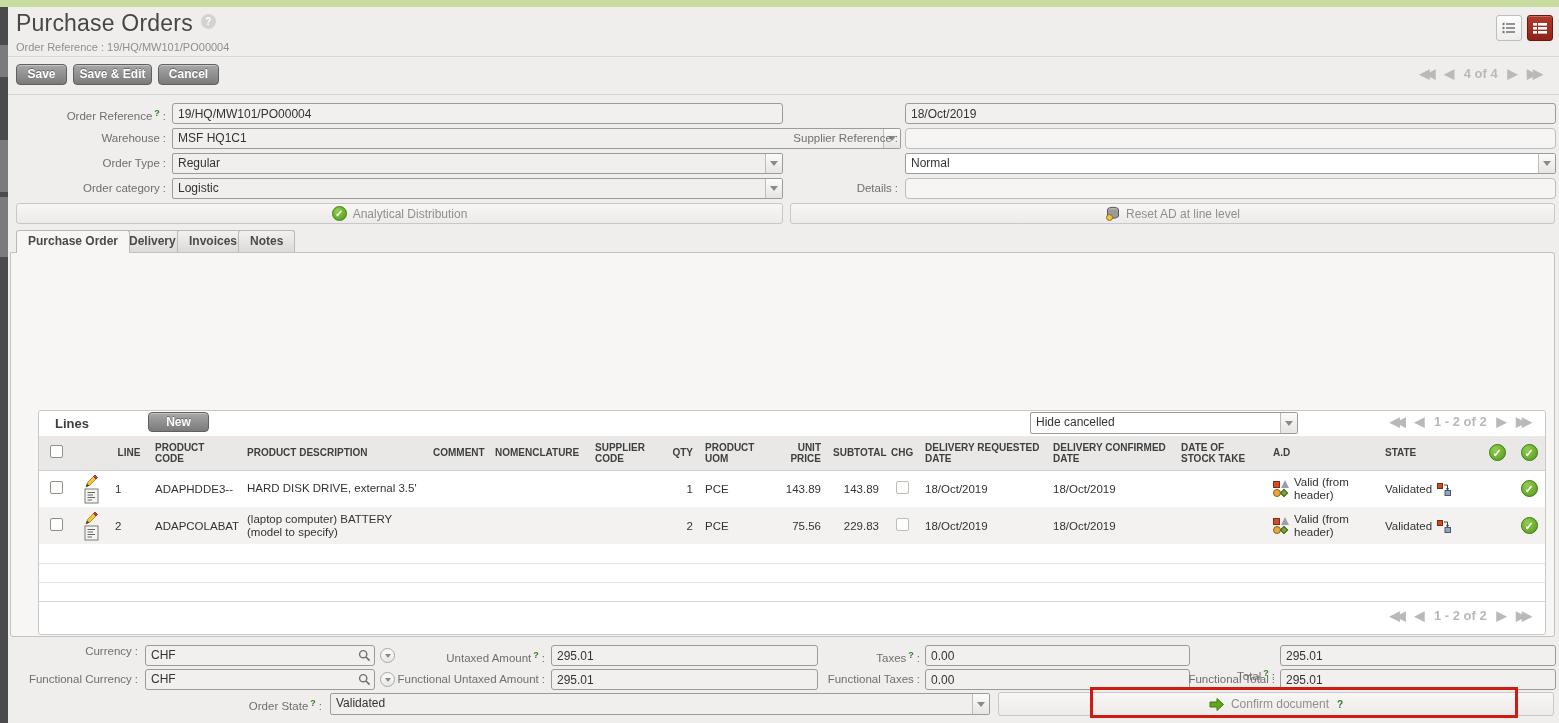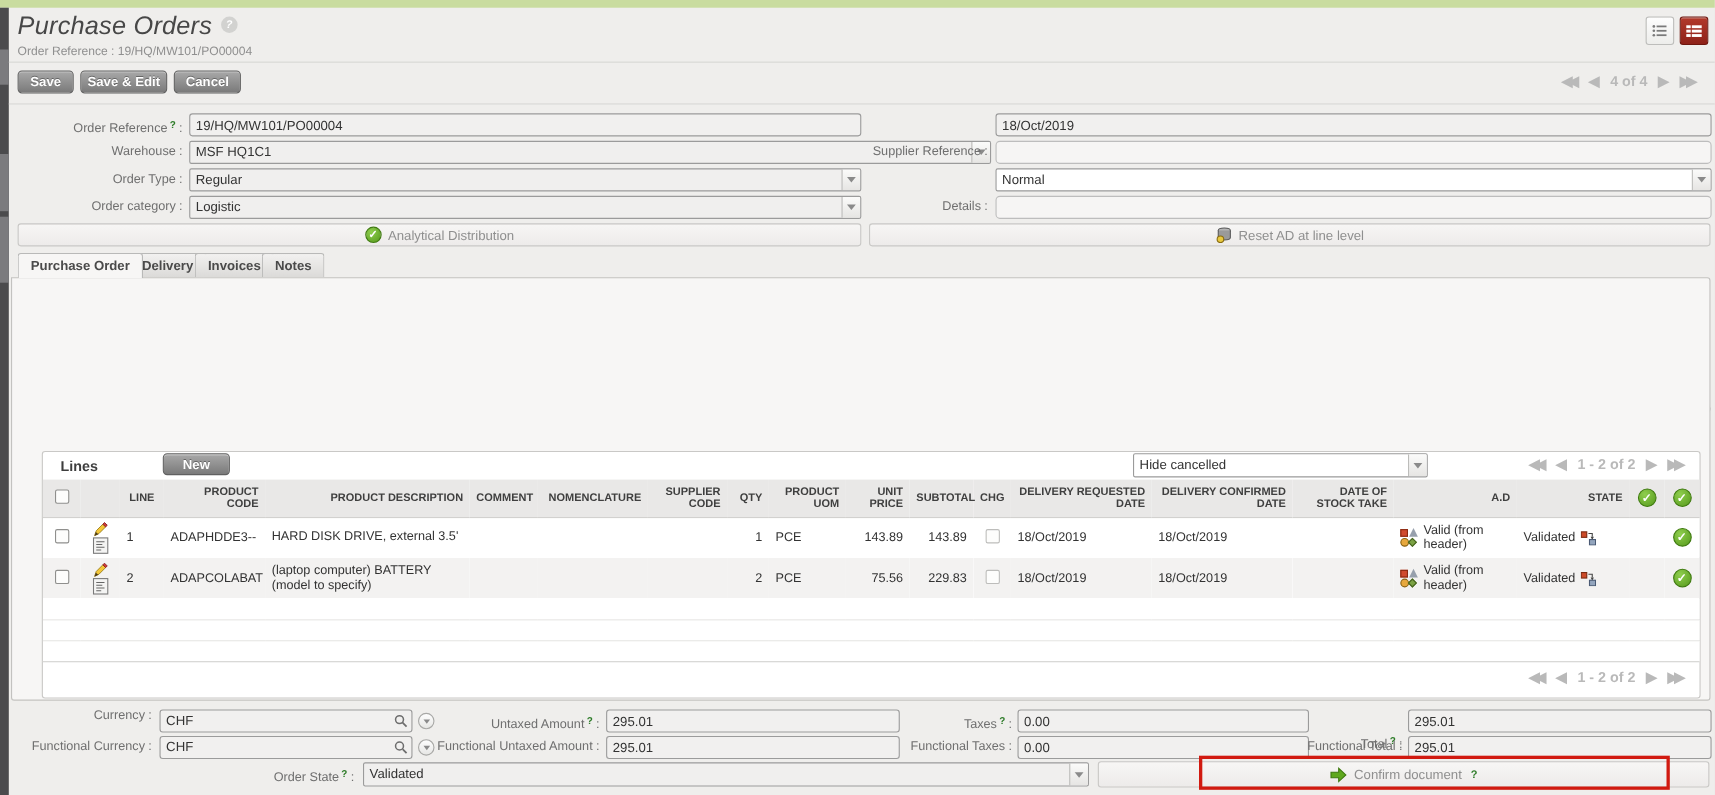--- a/index.html
+++ b/index.html
@@ -8,21 +8,21 @@
     position: relative; width: 1559px; height: 723px;
     background: #efeeec; overflow: hidden;
     font-family: "Liberation Sans", sans-serif; color:#333;
   }
 
   
   .topbar { position:absolute; left:0; top:0; width:1559px; height:7px; }
   .leftstrip { position:absolute; left:0; top:7px; width:8px; height:716px; background:#4b4b4d; }
   .strip-seg { position:absolute; left:0; width:8px; background:#7b7b7e; }
 
-  .page-title { position:absolute; left:16px; top:10px; font-size:23px; color:#474747; letter-spacing:.2px;font-style:italic; }
+  .page-title { position:absolute; left:16px; top:10px; font-size:23px; color:#474747; letter-spacing:.2px; }
   .help-badge { display:inline-block; width:15px; height:15px; border-radius:50%; background:#d2d2d0;
     color:#fff; font-size:10px; font-weight:bold; line-height:15px; text-align:center; vertical-align:6px; margin-left:8px;}
   .subtitle { position:absolute; left:16px; top:41px; font-size:11px; color:#8f8f8f; }
   .hr { position:absolute; border-top:1px solid #d8d7d5; }
 
   .viewbtn { position:absolute; top:15px; width:26px; height:26px; border-radius:3px; border:1px solid #bdbdbb;
     background:linear-gradient(#fdfdfd,#ededeb); display:flex; align-items:center; justify-content:center; }
   .viewbtn.red { background:linear-gradient(#b23a2c,#8e2118); border-color:#6e160e; box-shadow: inset 0 1px 0 rgba(255,255,255,.25); }
 
   .gbtn { position:absolute; height:21px; border:1px solid #606060; border-radius:4px; color:#fff;
@@ -71,21 +71,21 @@
 
   .panel { position:absolute; left:10px; top:252px; width:1545px; height:385px; background:#f7f6f5;
     border:1px solid #c3c2c0; border-radius:0 3px 3px 3px; z-index:1; }
 
   .linesbox { position:absolute; left:38px; top:410px; width:1508px; height:225px; background:#fff;
     border:1px solid #c9c8c6; border-radius:3px; z-index:2; }
   .lines-title { position:absolute; left:55px; top:416px; font-size:13px; font-weight:bold; color:#3d3d3d; z-index:3;}
 
   table.grid { position:absolute; left:39px; top:436px; width:1506px; border-collapse:collapse; z-index:3;
     table-layout:fixed; }
-  table.grid th { background:#e9e8e7; font-size:10px; font-weight:bold; color:#3f3f3f; text-align:right;
+  table.grid th { background:#e9e8e7; font-size:10px; font-weight:bold; color:#3f3f3f; text-align:left;
     padding:3px 6px; height:34px; line-height:11px; vertical-align:middle; border-bottom:1px solid #d2d1cf; }
   table.grid td { font-size:11.5px; color:#333; padding:2px 6px; height:37px; vertical-align:middle;
     white-space:nowrap; overflow:hidden; }
   tr.rowA td { background:#fff; }
   tr.rowB td { background:#f3f2f1; }
   tr.emptyrow td { height:19px; border-bottom:1px solid #e7e6e4; background:#fff; }
   .t-right { text-align:right !important; }
   .t-center { text-align:center !important; }
   .wrap { white-space:normal !important; line-height:13px; }
 

